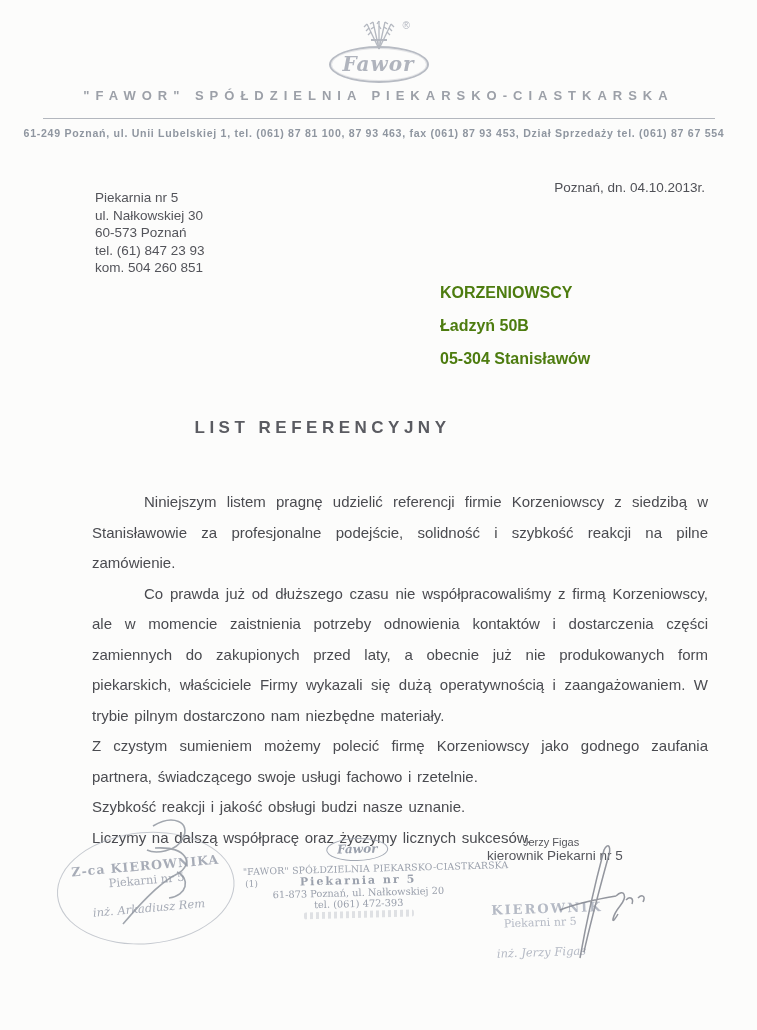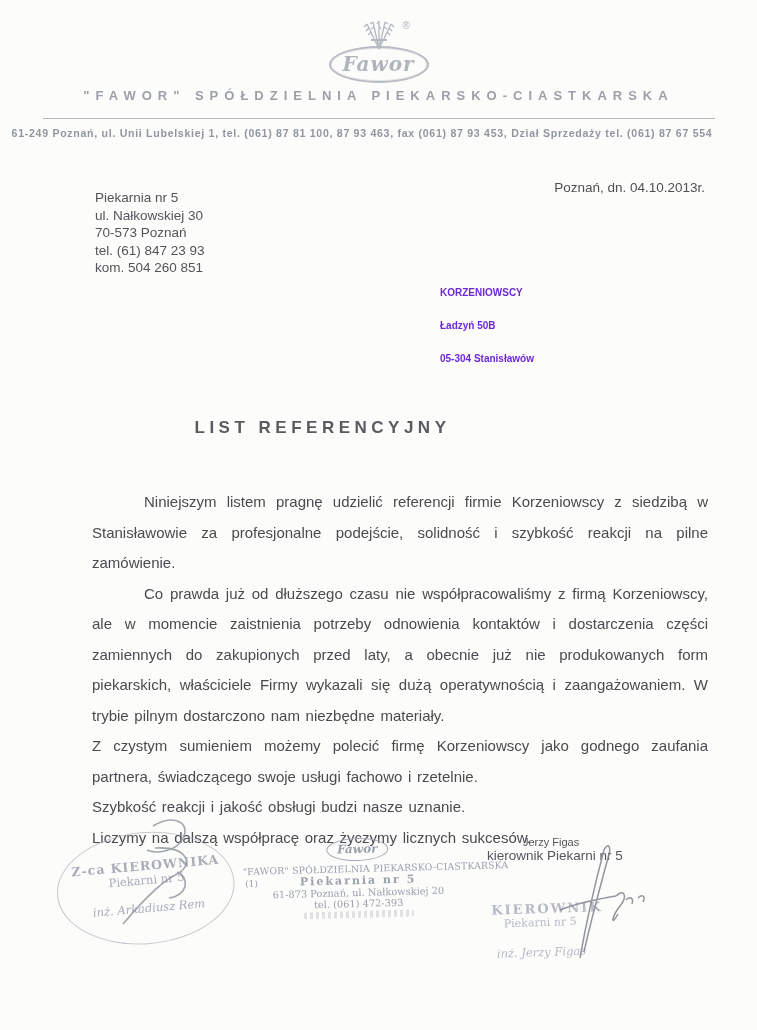--- a/index.html
+++ b/index.html
@@ -25,28 +25,28 @@
   }
   .company-line {
     position:absolute; top:88px; left:0; width:757px; text-align:center;
     font-size:13px; font-weight:bold; letter-spacing:6px; color:#9ca0a8;
   }
   .head-rule {
     position:absolute; top:118px; left:43px; width:672px; height:0;
     border-top:1.5px solid #b3b7be;
   }
   .address-line {
-    position:absolute; top:127px; left:4px; width:716px; text-align:center;
+    position:absolute; top:127px; left:16px; width:716px; text-align:center;
     font-size:10.6px; letter-spacing:0.7px; color:#8f96a0; font-weight:bold;
   }
 
   
   .date-line { position:absolute; top:180px; right:52px; font-size:13.5px; color:#4f5056; }
   .sender { position:absolute; top:189px; left:95px; font-size:13.5px; line-height:17.5px; color:#53545a; }
-  .recipient { position:absolute; top:276px; left:440px; font-size:10px; font-weight:bold; line-height:33px; color:#6d28d9; }
+  .recipient { position:absolute; top:276px; left:440px; font-size:16px; font-weight:bold; line-height:33px; color:#4d7c0f; }
 
   
   .doc-title {
     position:absolute; top:418px; left:0; width:645px; text-align:center;
     font-size:17px; font-weight:bold; letter-spacing:4.5px; color:#5a5b61;
   }
   .body-text {
     position:absolute; top:487px; left:92px; width:616px;
     font-size:15px; line-height:30.5px; text-align:justify; color:#4a4b50;
     word-spacing:1.5px;
@@ -131,21 +131,21 @@
 
   <div class="company-line">"FAWOR" SPÓŁDZIELNIA PIEKARSKO-CIASTKARSKA</div>
   <div class="head-rule"></div>
   <div class="address-line">61-249 Poznań, ul. Unii Lubelskiej 1, tel. (061) 87 81 100, 87 93 463, fax (061) 87 93 453, Dział Sprzedaży tel. (061) 87 67 554</div>
 
   <div class="date-line">Poznań, dn. 04.10.2013r.</div>
 
   <div class="sender">
     <div>Piekarnia nr 5</div>
     <div>ul. Nałkowskiej 30</div>
-    <div>70-573 Poznań</div>
+    <div>60-573 Poznań</div>
     <div>tel. (61) 847 23 93</div>
     <div>kom. 504 260 851</div>
   </div>
 
   <div class="recipient">
     <div>KORZENIOWSCY</div>
     <div>Ładzyń 50B</div>
     <div>05-304 Stanisławów</div>
   </div>
 

